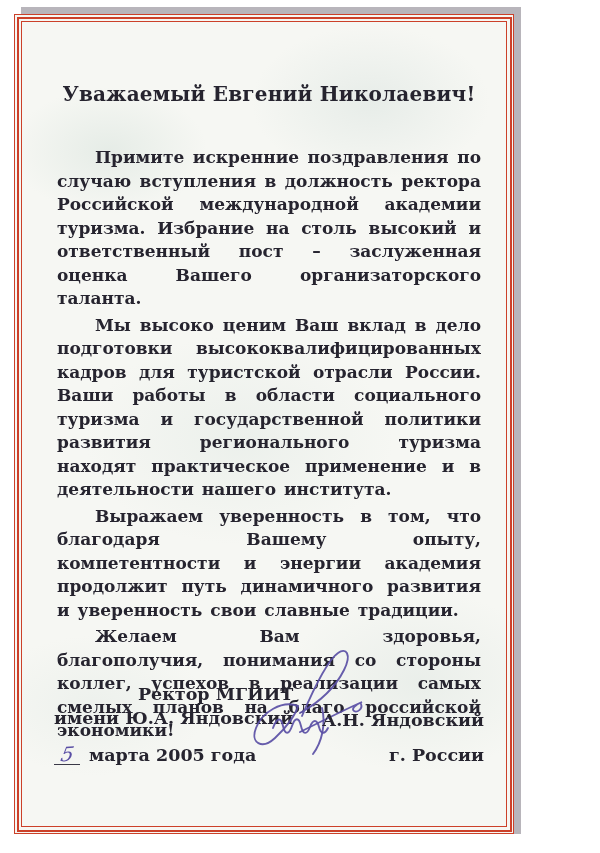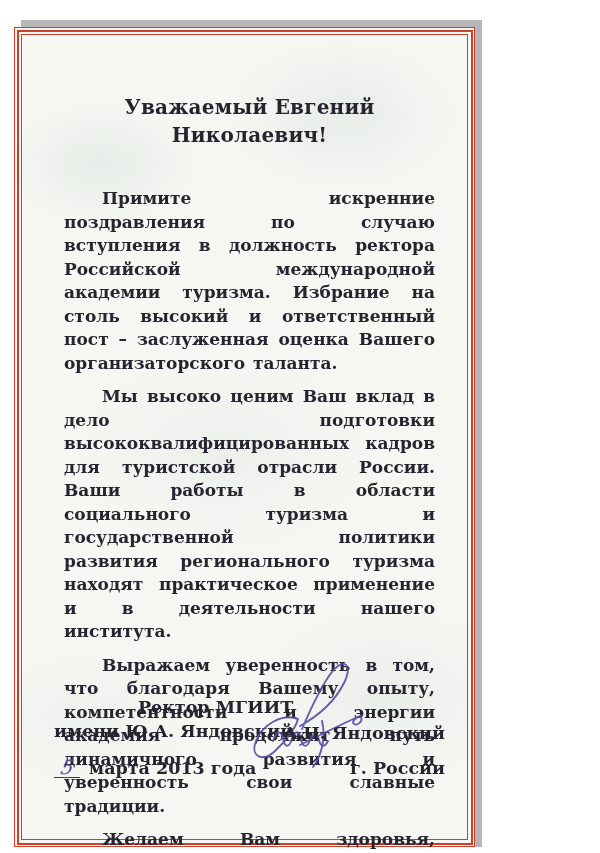--- a/index.html
+++ b/index.html
@@ -11,22 +11,22 @@
     height: 853px;
     position: relative;
     background: #ffffff;
     overflow: hidden;
     font-family: "DejaVu Serif", "Liberation Serif", serif;
   }
   
   .sheet {
     position: absolute;
     left: 14px;
-    top: 27px;
-    width: 461px;
+    top: 14px;
+    width: 500px;
     height: 820px;
     background: var(--sheet_bg);
     box-shadow: 7px -7px 0 0 var(--shadow_gray), 7px 0 0 0 var(--shadow_gray);
   }
   .frame-outer {
     position: absolute;
     inset: 0;
     border: 1.5px solid var(--frame_red);
   }
   .frame-mid {
@@ -55,21 +55,21 @@
     font-weight: bold;
   }
   .salutation {
     text-align: center;
     font-size: 20px;
     line-height: 28px;
     margin: 0 0 38px 0;
     letter-spacing: 0.2px;
   }
   .body-text p {
-    margin: 10px;
+    margin: 3px;
     text-indent: 38px;
     font-size: 17px;
     line-height: 23.5px;
     text-align: justify;
     word-spacing: 2px;
   }
   
   .sig-left {
     position: absolute;
     left: 32px;
@@ -162,19 +162,19 @@
       </svg>
     </div>
 
     <div class="sig-name">А.Н. Яндовский</div>
 
     <div class="date-row">
       <div class="date-left">
         <span class="day-hand">
           <span>5</span>
         </span>
-        <span>марта 2013 года</span>
+        <span>марта 2005 года</span>
       </div>
       <div>г. России</div>
     </div>
 
   </div>
 </div>
 
 </body></html>

